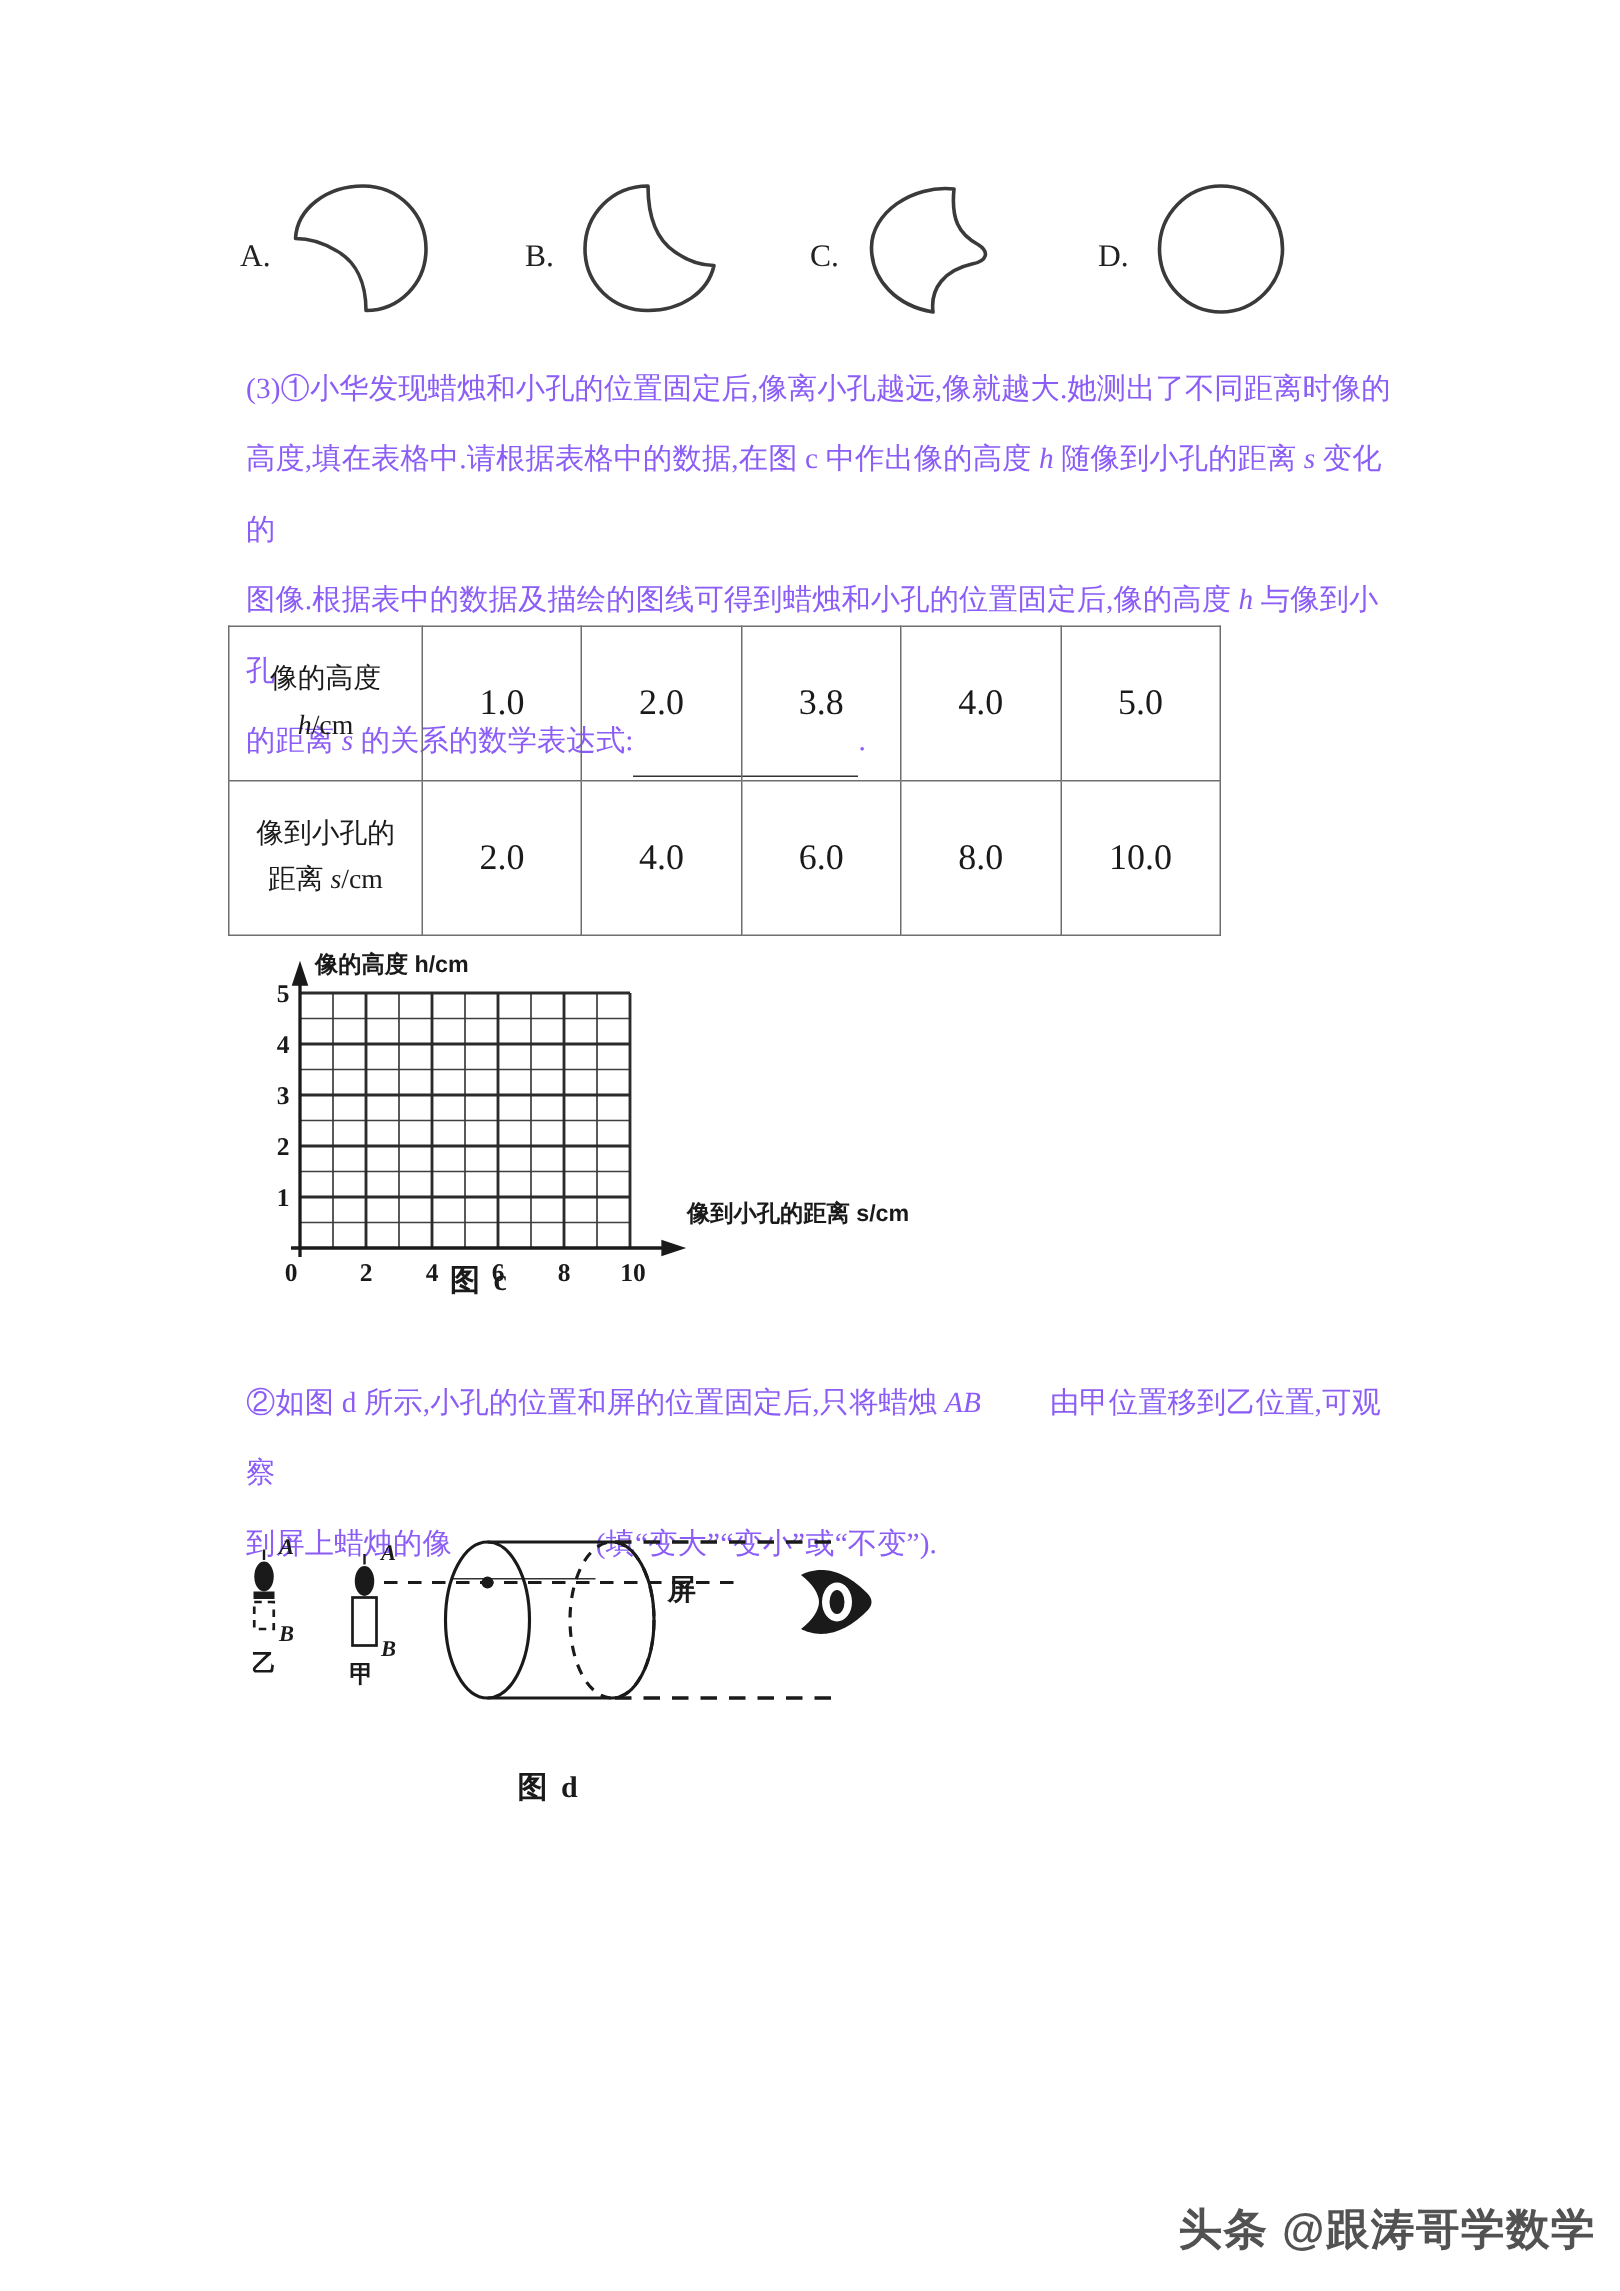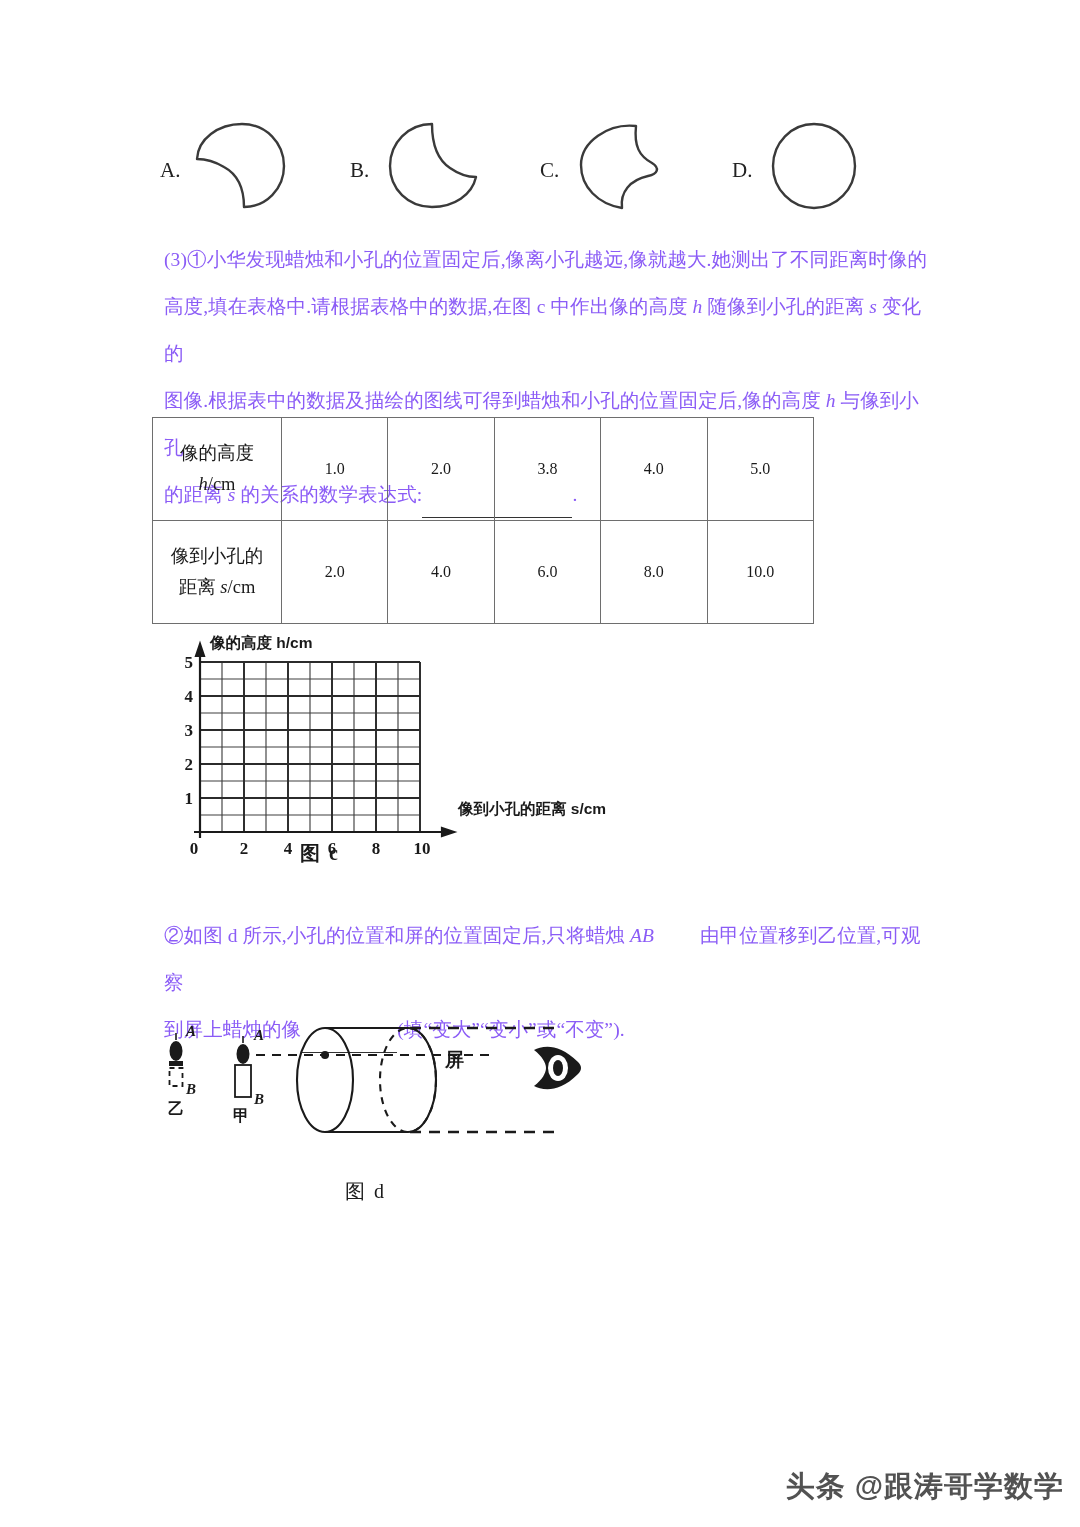--- a/index.html
+++ b/index.html
@@ -84,21 +84,21 @@
     font-family: "Liberation Serif", serif;
     height: 102px;
     padding: 0;
   }
   .data-table td.rowhead {
     width: 128px;
     font-size: 18.5px;
     line-height: 31px;
   }
   .data-table td.val {
-    font-size: 16px;
+    font-size: 24px;
   }
   .rowhead .unit { font-style: italic; }
 
   
   .fig-c {
     position: absolute;
     left: 160px;
     top: 632px;
     width: 460px;
     height: 250px;
@@ -119,21 +119,21 @@
     left: 160px;
     top: 1018px;
     width: 460px;
     height: 150px;
   }
   .fig-d-caption {
     position: absolute;
     left: 345px;
     top: 1178px;
     font-size: 20px;
-    font-weight: normal;
+    font-weight: bold;
     font-family: "Liberation Serif", serif;
     letter-spacing: 2px;
   }
 
   
   .watermark {
     position: absolute;
     right: 16px;
     bottom: 20px;
     font-size: 29px;

